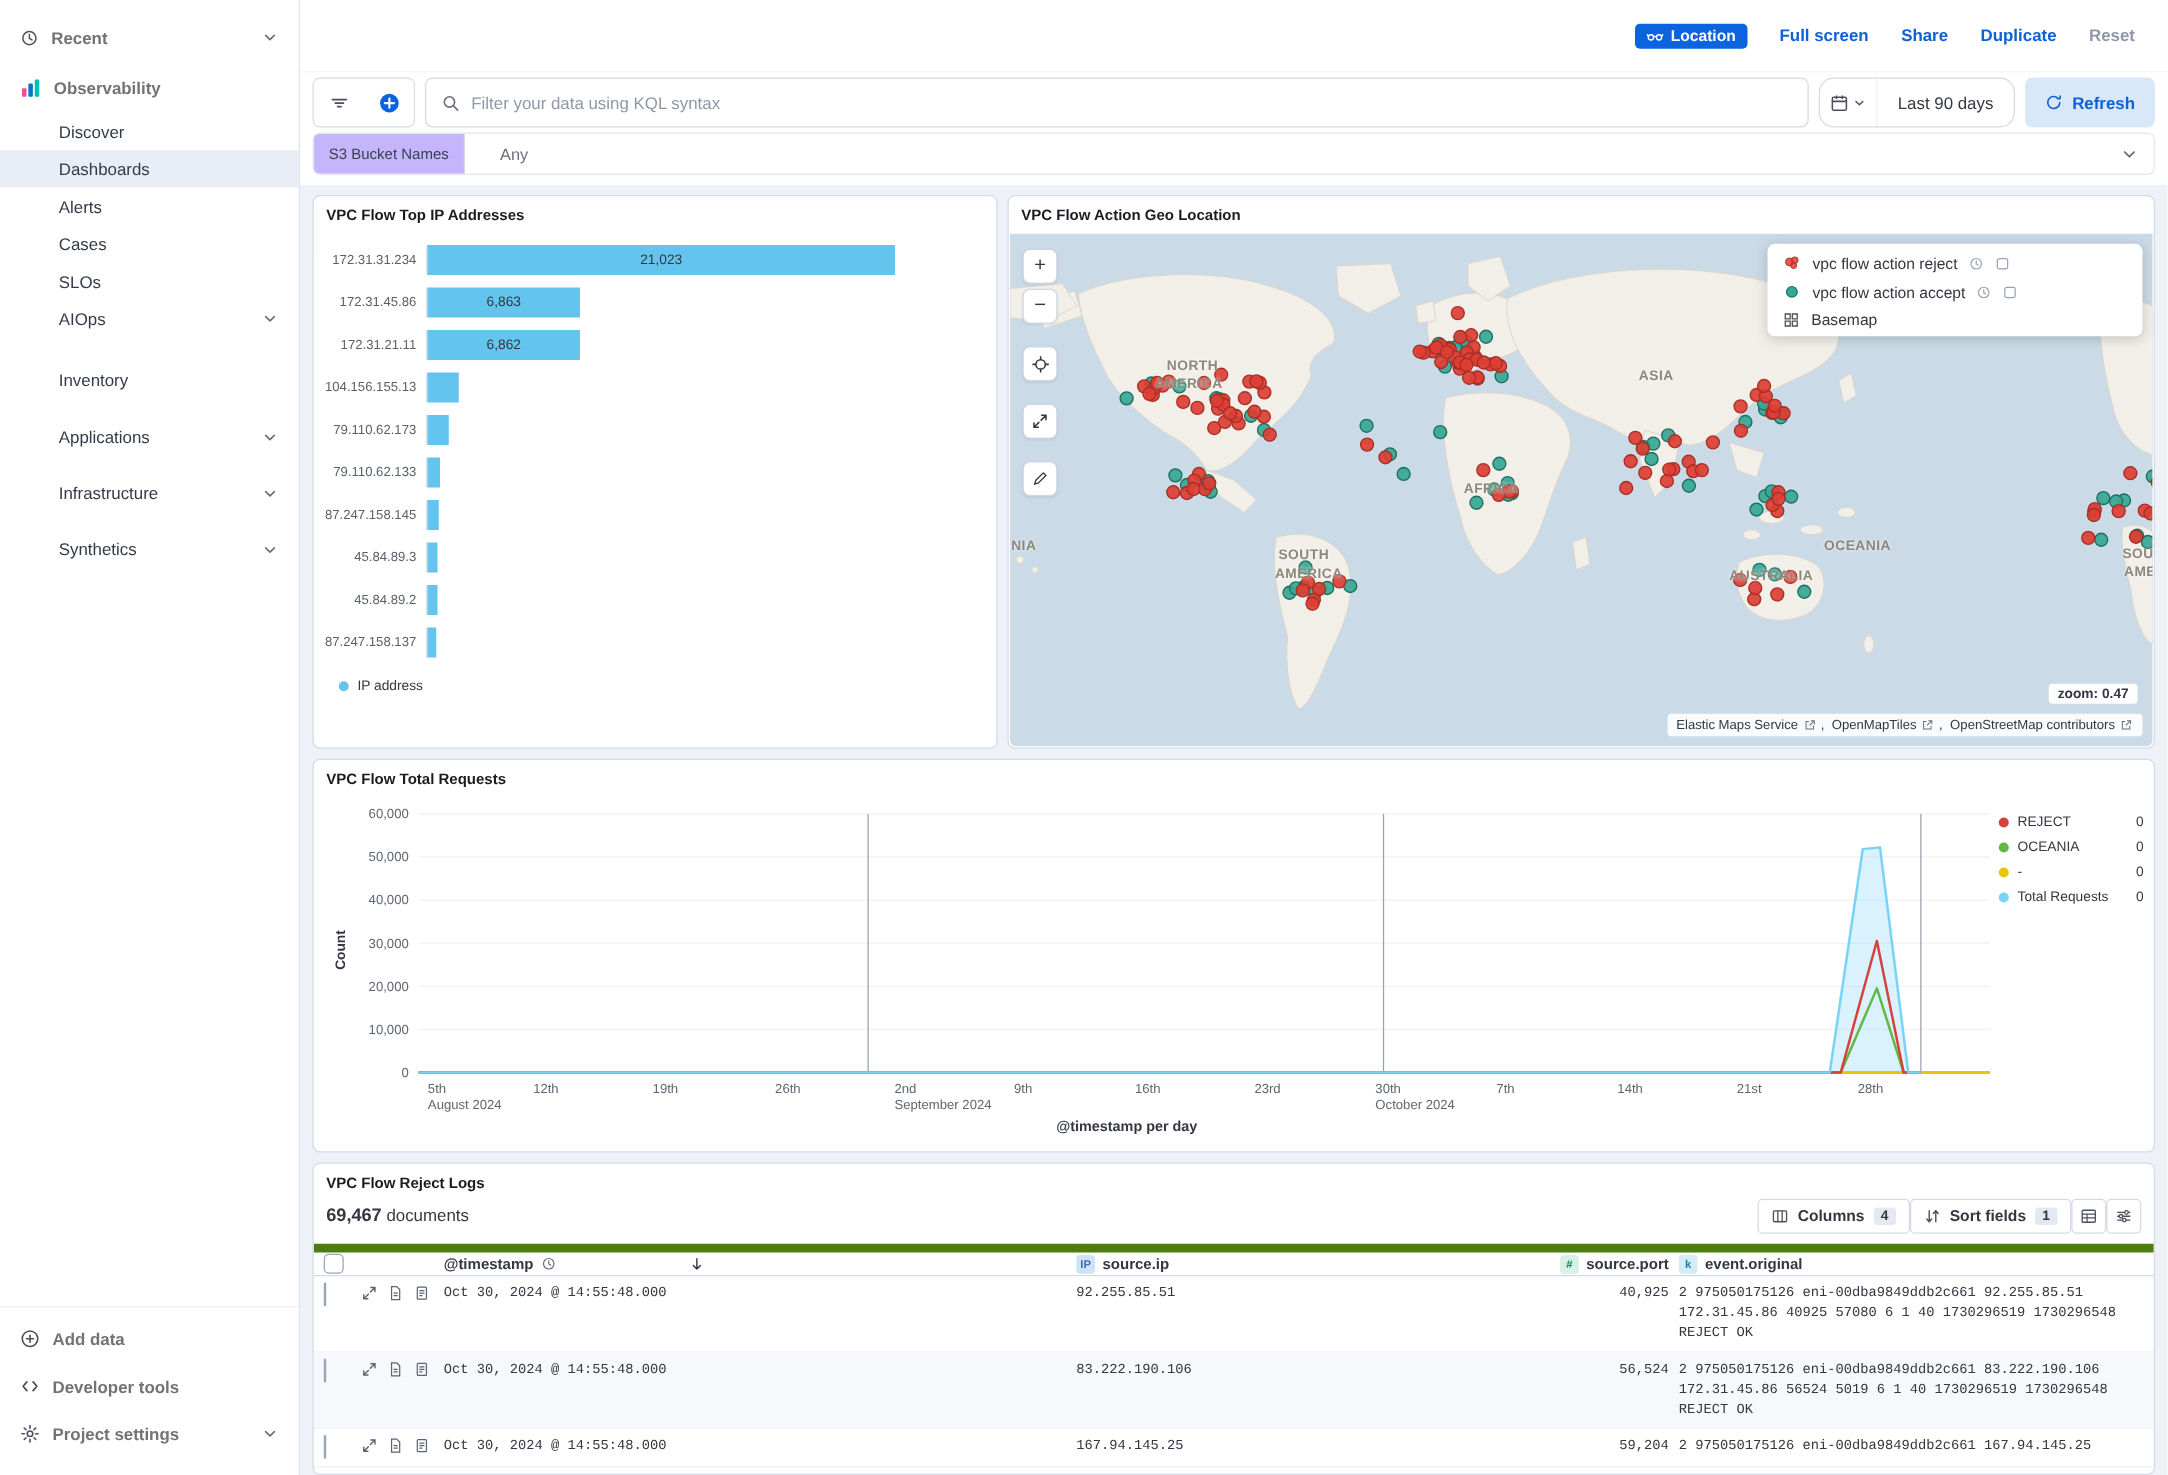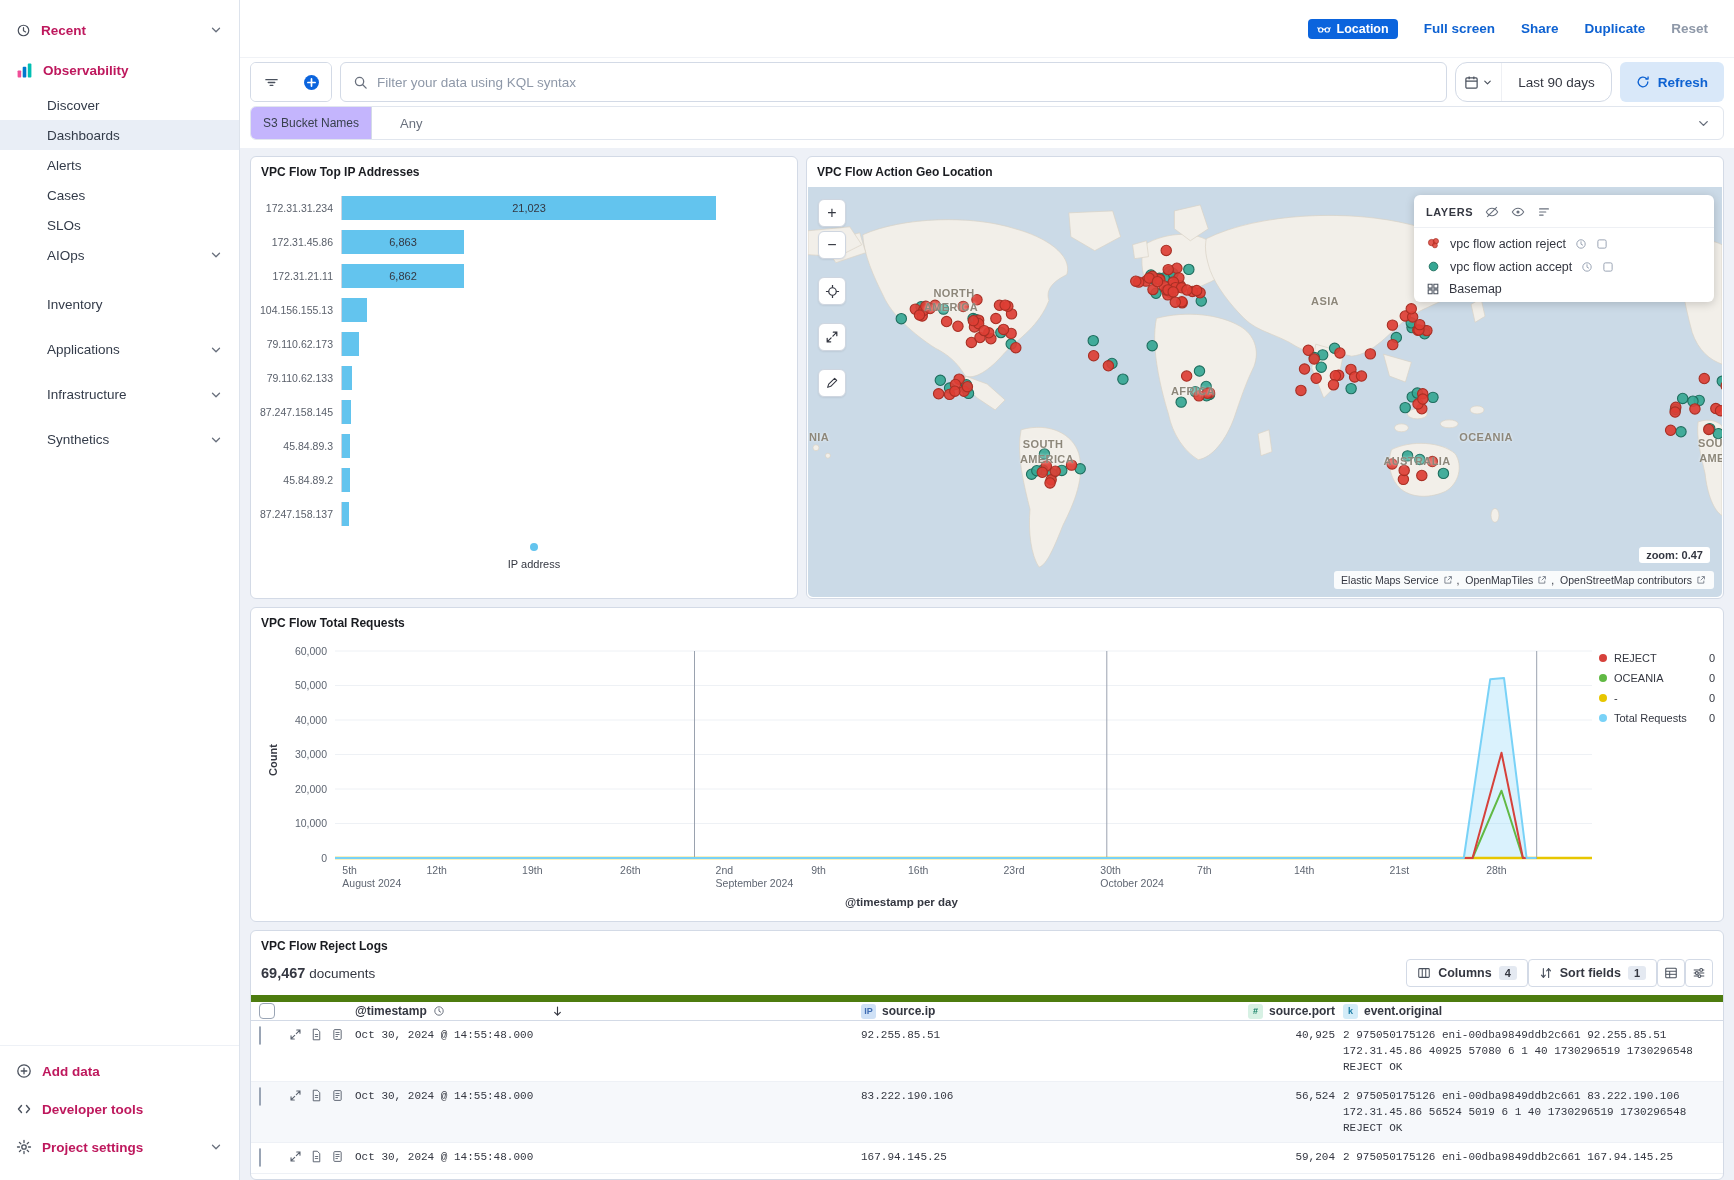--- a/index.html
+++ b/index.html
@@ -3,21 +3,21 @@
 <meta charset="utf-8">
 <style>
   * { box-sizing: border-box; margin: 0; padding: 0; }
   html,body { width:1734px; height:1180px; overflow:hidden; background:#fff;
     font-family:"Liberation Sans","DejaVu Sans",sans-serif; color:#343741; }
 
   
   .sidebar { position:fixed; left:0; top:0; bottom:0; width:240px; background:#fff;
     border-right:1px solid #dde3ec; z-index:20; padding-top:10px; }
   .side-row { height:40px; display:flex; align-items:center; gap:10px; padding:0 16px;
-    font-size:13.5px; font-weight:700; color:#be185d; cursor:pointer; }
+    font-size:13.5px; font-weight:700; color:#737373; cursor:pointer; }
   .side-row .chev { margin-left:auto; color:#69707d; display:flex; }
   .side-item { height:30px; display:flex; align-items:center; padding:0 16px 0 47px;
     font-size:13.5px; color:#333b49; cursor:pointer; }
   .side-item.selected { background:#e9eef6; }
   .side-item .chev { margin-left:auto; color:#69707d; display:flex; }
   .side-group { height:45px; display:flex; align-items:center; padding:0 16px 0 47px;
     font-size:13.5px; color:#333b49; cursor:pointer; }
   .side-group:first-of-type { margin-top:12px; }
   .side-group .chev { margin-left:auto; color:#69707d; display:flex; }
   .side-footer { position:absolute; bottom:14px; left:0; right:0; border-top:1px solid #eef1f6; padding-top:6px; }
@@ -63,21 +63,21 @@
   .panel.tr { height:315px; }
   .panel.logs { flex:1; overflow:hidden; }
 
   
   .bars { margin-top:8px; }
   .bar-row { display:flex; align-items:center; height:34px; }
   .bar-label { width:90px; text-align:right; padding-right:8px; font-size:10.5px; color:#5a606b; }
   .bar-track { flex:1; height:24px; border-left:1px solid #cfd6e0; margin-right:14px; position:relative; }
   .bar-fill { position:absolute; left:0; top:0; height:24px; background:#63c4ee; }
   .bar-val { position:absolute; left:0; top:0; height:24px; line-height:24px; text-align:center; font-size:11px; color:#343741; }
-  .bar-legend { display:flex; align-items:center; gap:7px; margin:12px 0 0 20px; font-size:11px; color:#343741;flex-direction:column; }
+  .bar-legend { display:flex; align-items:center; gap:7px; margin:12px 0 0 20px; font-size:11px; color:#343741; }
   .dot { width:8px; height:8px; border-radius:50%; display:inline-block; }
 
   
   .map { position:absolute; left:1px; right:1px; bottom:1px; top:30px; background:#cbdae7;
     border-radius:0 0 5px 5px; overflow:hidden; }
   .map svg.base { position:absolute; inset:0; width:100%; height:100%; }
   .map-label { position:absolute; transform:translate(-50%,-50%); font-size:11px; font-weight:700;
     color:#8d877a; letter-spacing:.4px; white-space:nowrap; text-shadow:0 0 3px rgba(255,255,255,.8); }
   .map-controls { position:absolute; left:10px; top:12px; display:flex; flex-direction:column; gap:4px; }
   .map-controls .gap { height:10px; }
@@ -680,40 +680,20 @@
             <div class="btn-sq">
                 <span class="icon">
                   <svg viewBox="0 0 16 16" width="14" height="14">
                     <path d="M3 13l1.2-3.6L11 2.6l2.4 2.4L6.6 11.8 3 13z" fill="none" stroke="#343741" stroke-width="1.2" stroke-linejoin="round"></path>
                   </svg>
                 </span>
               </div>
           </div>
 
           <div class="layers-card">
-            <div class="layers-head">
-              <span>LAYERS</span>
-              <span class="hic">
-                  <svg viewBox="0 0 16 16" width="14" height="14">
-                    <path d="M1.5 8s2.6-4.2 6.5-4.2S14.5 8 14.5 8s-2.6 4.2-6.5 4.2S1.5 8 1.5 8z" fill="none" stroke="currentColor" stroke-width="1.2"></path>
-                    <path d="M2.5 13.5l11-11" stroke="currentColor" stroke-width="1.2"></path>
-                  </svg>
-                </span>
-              <span class="hic">
-                  <svg viewBox="0 0 16 16" width="14" height="14">
-                    <path d="M1.5 8s2.6-4.2 6.5-4.2S14.5 8 14.5 8s-2.6 4.2-6.5 4.2S1.5 8 1.5 8z" fill="none" stroke="currentColor" stroke-width="1.2"></path>
-                    <circle cx="8" cy="8" r="1.8" fill="currentColor"></circle>
-                  </svg>
-                </span>
-              <span class="hic">
-                  <svg viewBox="0 0 16 16" width="14" height="14">
-                    <path d="M3 4.5h10M3 8h7M3 11.5h4" fill="none" stroke="currentColor" stroke-width="1.4" stroke-linecap="round"></path>
-                  </svg>
-                </span>
-            </div>
             <div id="layer-rows">
                 <div class="layer-row">
                   <span class="icon">
                     <svg viewBox="0 0 16 16" width="15" height="15">
                       <circle cx="6" cy="7" r="3.4" fill="#dd3e34" fill-opacity="0.85" stroke="#a82f24" stroke-width="0.8"></circle>
                       <circle cx="10.5" cy="5.5" r="2.8" fill="#dd3e34" fill-opacity="0.85" stroke="#a82f24" stroke-width="0.8"></circle>
                       <circle cx="9.5" cy="10" r="2.6" fill="#dd3e34" fill-opacity="0.85" stroke="#a82f24" stroke-width="0.8"></circle>
                     </svg>
                   </span>
                   <span>vpc flow action reject</span>

